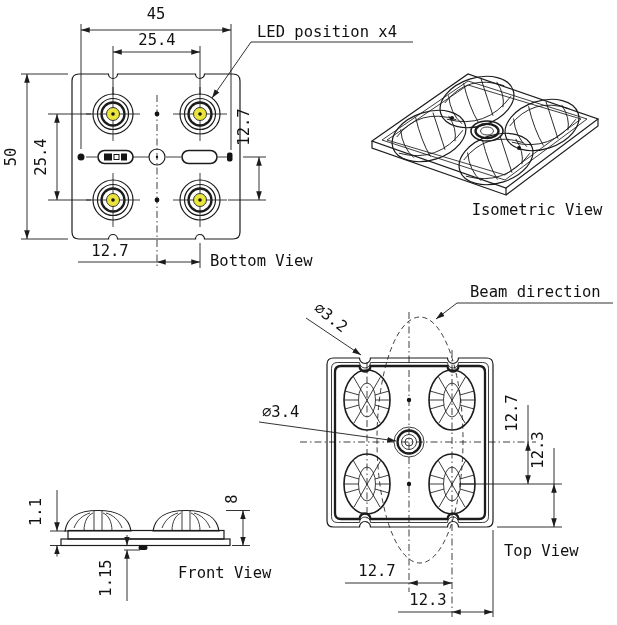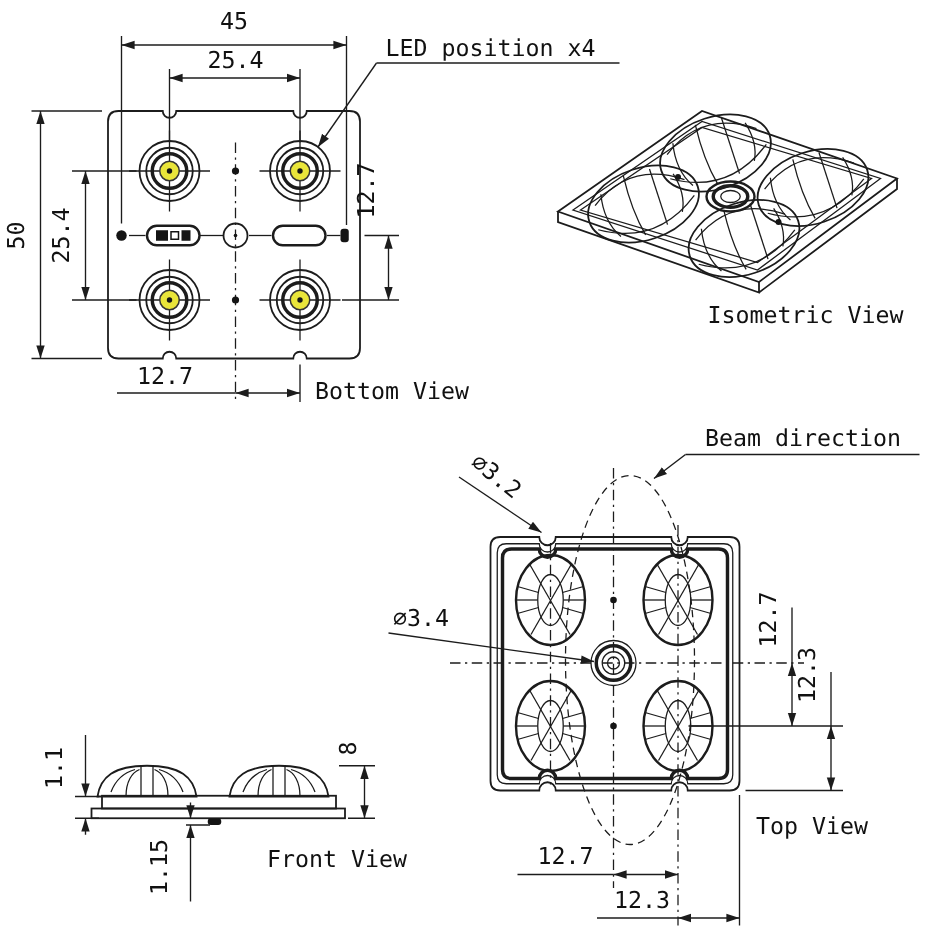--- a/index.html
+++ b/index.html
@@ -1,16 +1,16 @@
 <!DOCTYPE html>
 <html><head>
 <meta charset="utf-8">
 <style>
   html,body{margin:0;padding:0;background:#fff;}
-  .wrap{position:relative;width:617px;height:625px;background:#ffffff;overflow:hidden;}
+  .wrap{position:relative;width:617px;height:625px;background:#ffffff;overflow:hidden;border-radius:14px;}
   svg text{font-family:"DejaVu Sans Mono","Liberation Mono",monospace;font-size:15.5px;fill:#111;}
   svg .ttl{font-size:15.5px;}
   .ln{fill:none;stroke:#1c1c1c;stroke-width:1.2;}
   .t1{fill:none;stroke:#1c1c1c;stroke-width:0.85;}
   .t2{fill:none;stroke:#1c1c1c;stroke-width:1.6;}
   .tk{fill:none;stroke:#1c1c1c;stroke-width:2.3;}
   .dim{fill:none;stroke:#1c1c1c;stroke-width:0.9;}
   .cl{stroke-dasharray:7 3 1.5 3;}
   .ds{stroke-dasharray:5 3.5;}
   .blk{fill:#141414;stroke:none;}

